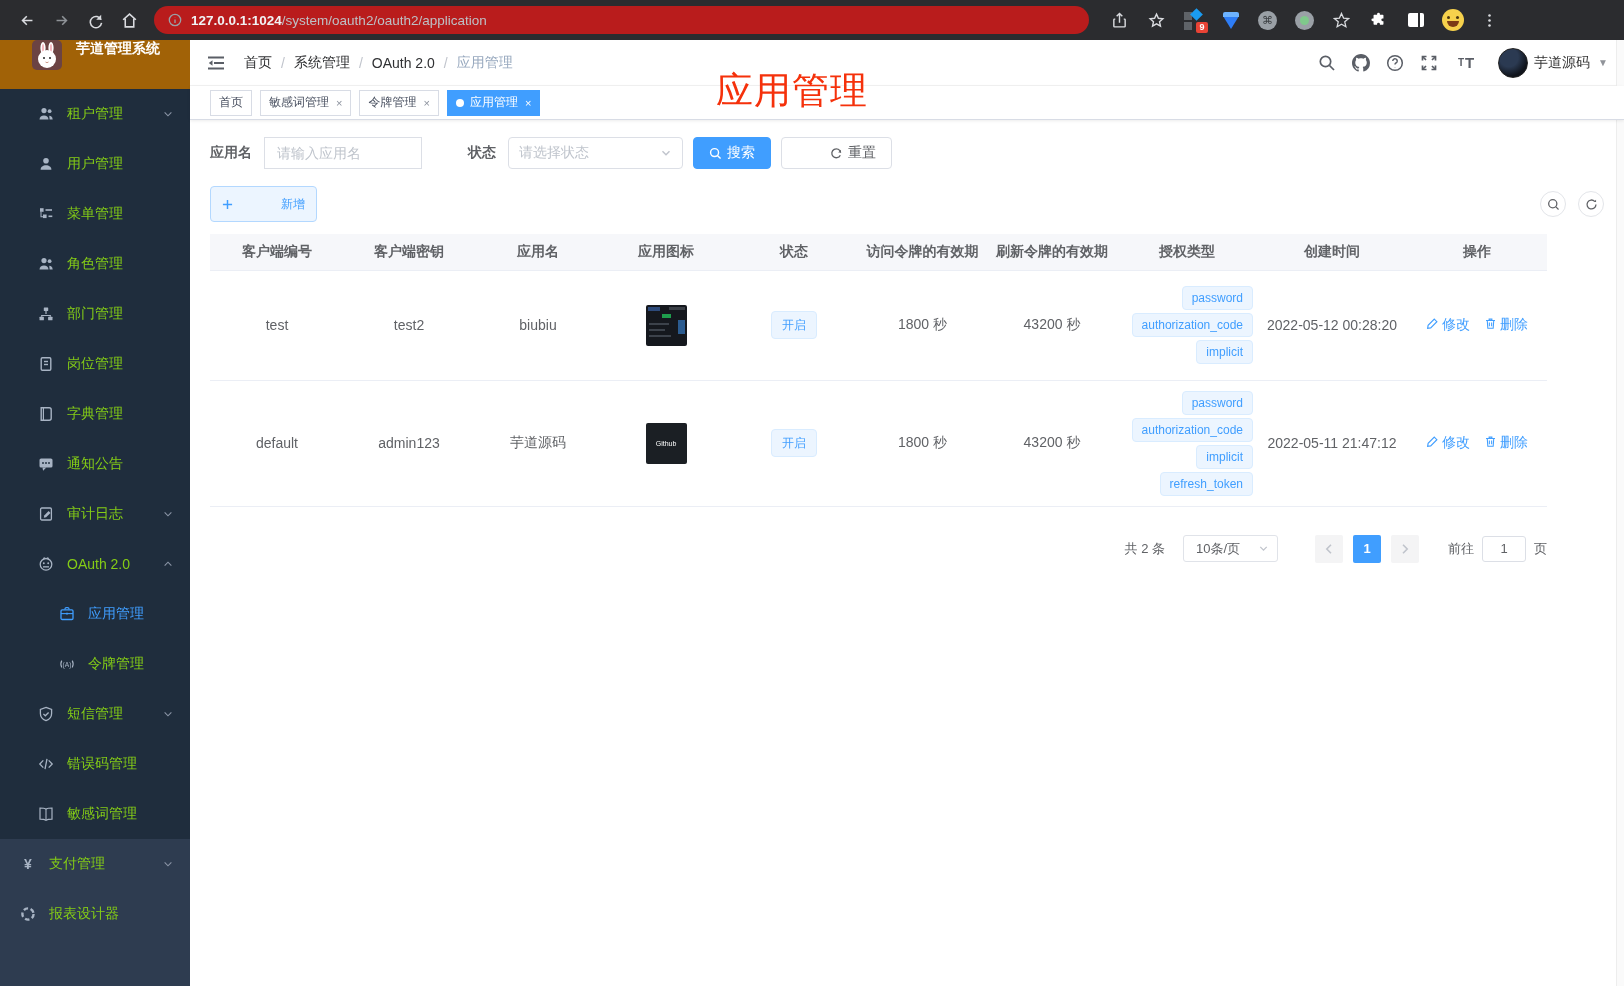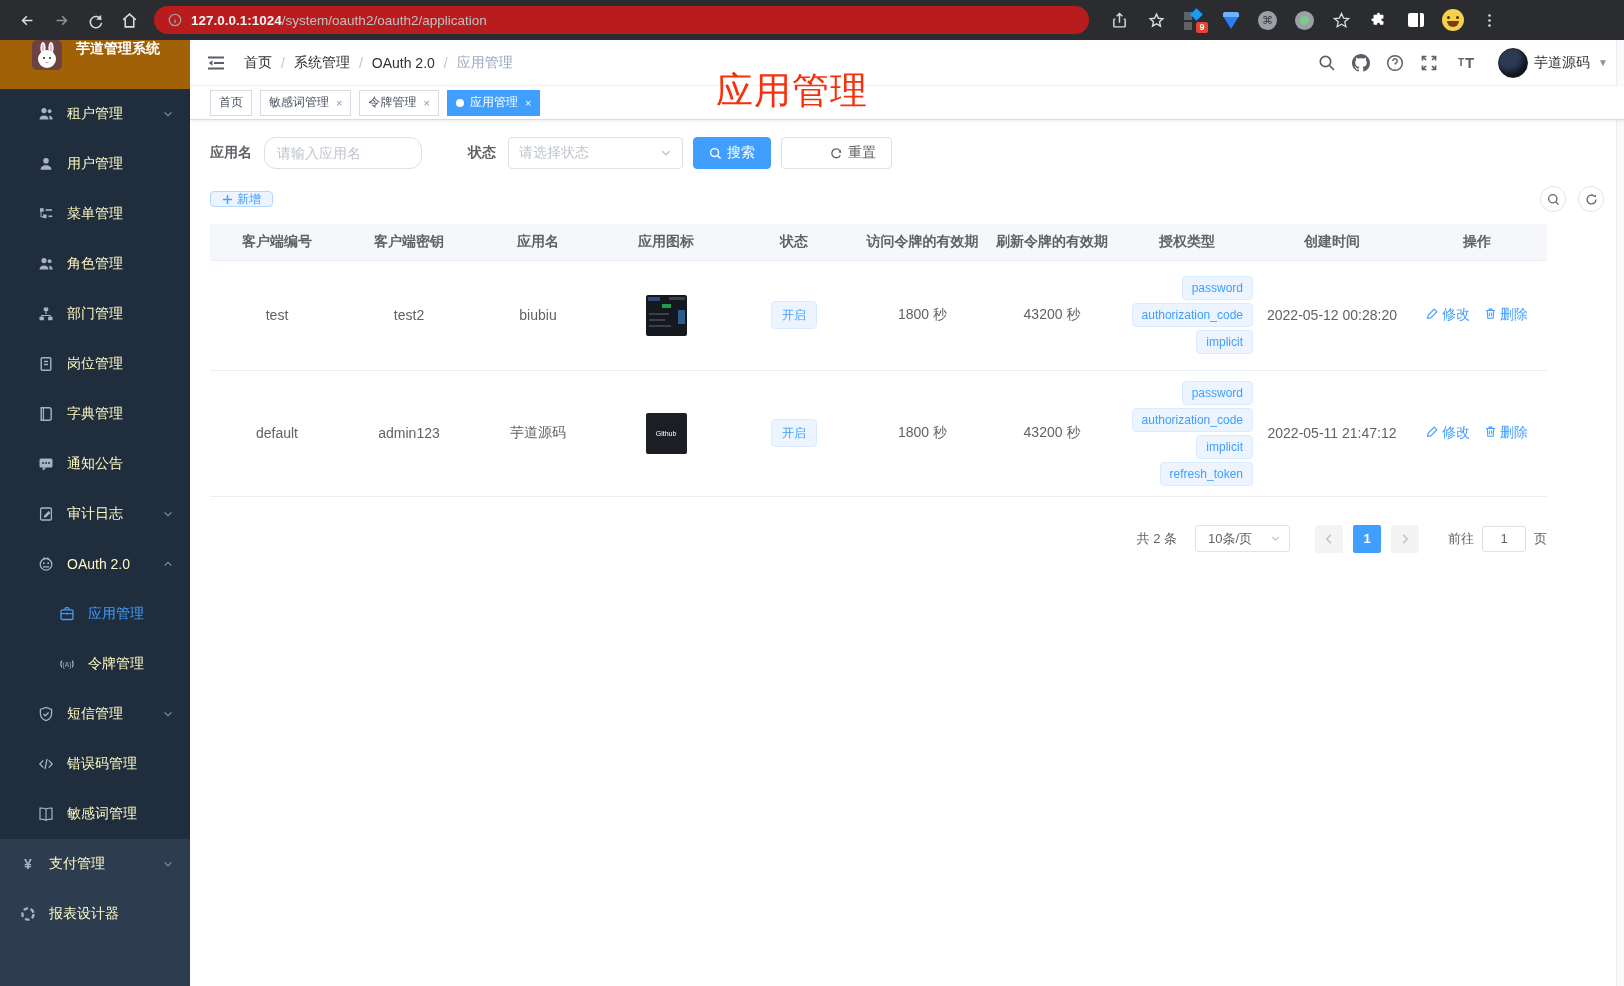--- a/index.html
+++ b/index.html
@@ -41,21 +41,21 @@
   .logo { height:49px; display:flex; align-items:flex-start; padding-left:32px; background:#a16207; }
   .logo-img { width:30px; height:30px; border-radius:5px; overflow:hidden; flex-shrink:0; }
   .logo-title { margin-left:14px; color:#fff; font-size:14px; font-weight:700; }
   .menu { display:flex; flex-direction:column; }
   .mi { height:50px; display:flex; align-items:center; font-size:14px; cursor:pointer; position:relative; }
   .mi-sub { background:#1f2d3d; padding-left:38px; }
   .mi-nested { background:#1f2d3d; padding-left:59px; }
   .mi-top { background:#2e3c50; padding-left:20px; }
   .mi-icon { width:16px; height:16px; color:#a8b4c4; display:flex; align-items:center; justify-content:center; flex-shrink:0; }
   .mi-icon svg { width:16px; height:16px; }
-  .mi-label { margin-left:13px; color:#fef9c3; }
+  .mi-label { margin-left:13px; color:#84cc16; }
   .mi-chev { position:absolute; right:16px; color:#8a94a6; display:flex; }
   .mi-chev svg { width:12px; height:12px; }
   .mi.active .mi-label, .mi.active .mi-icon { color:#409eff; }
 
   .content { flex:1; position:relative; background:#fff; }
   
   .navbar { height:46px; display:flex; align-items:center; padding:0 16px; background:#fff; border-bottom:1px solid #f2f2f2; }
   .hamburger { width:20px; height:20px; color:#5a5e66; display:flex; margin-right:18px; }
   .hamburger svg { width:20px; height:20px; }
   .crumbs { display:flex; align-items:center; font-size:14px; }
@@ -80,32 +80,32 @@
   .tab.active .dot { display:inline-block; }
   .tab.active .x { color:#fff; }
 
   
   .annotation { position:absolute; left:526px; top:26px; font-size:37px; color:#f5310b; font-weight:500; letter-spacing:1px; z-index:9; pointer-events:none; }
 
   
   .page { padding:17px 20px 0 20px; }
   .filters { display:flex; align-items:center; height:32px; margin-bottom:17px; }
   .flabel { font-size:14px; font-weight:700; color:#606266; margin-right:12px; }
-  .finput { width:158px; height:32px; border:1px solid #dcdfe6; border-radius:12px; padding:0 12px; font-size:14px; color:#606266; background:#fff; outline:none; font-family:inherit; }
+  .finput { width:158px; height:32px; border:1px solid #dcdfe6; border-radius:0; padding:0 12px; font-size:14px; color:#606266; background:#fff; outline:none; font-family:inherit; }
   .finput::placeholder { color:#bfc4cc; }
   .fsel { width:175px; height:32px; border:1px solid #dcdfe6; border-radius:4px; padding:0 10px; display:flex; align-items:center; margin-right:10px; cursor:pointer; }
   .fsel .ph { font-size:14px; color:#bfc4cc; flex:1; }
   .fsel .sv { color:#c0c4cc; display:flex; } .fsel .sv svg { width:12px; height:12px; }
   .gap28 { width:46px; }
   .btn { height:32px; border-radius:4px; font-size:14px; display:inline-flex; align-items:center; padding:0 15px; cursor:pointer; border:1px solid transparent; font-family:inherit; }
   .btn svg { width:13px; height:13px; margin-right:5px; }
   .btn-primary { background:#409eff; border-color:#409eff; color:#fff; }
   .btn-plain { background:#fff; border-color:#dcdfe6; color:#606266; margin-left:10px;padding-left:48px; }
   .toolbar { display:flex; align-items:center; margin-bottom:12px; }
-  .btn-add { height:16px; font-size:12px; padding:4px 11px; background:#ecf5ff; border:1px solid #b3d8ff; color:#409eff; border-radius:4px; display:inline-flex; align-items:center; cursor:pointer; }
+  .btn-add { height:36px; font-size:12px; padding:4px 11px; background:#ecf5ff; border:1px solid #b3d8ff; color:#409eff; border-radius:4px; display:inline-flex; align-items:center; cursor:pointer;gap:44px; }
   .btn-add svg { width:11px; height:11px; margin-right:4px; }
   .toolbar-right { margin-left:auto; display:flex; gap:12px; }
   .cbtn { width:26px; height:26px; border-radius:50%; border:1px solid #e3e5e9; background:#fff; color:#606266; display:flex; align-items:center; justify-content:center; cursor:pointer; }
   .cbtn svg { width:13px; height:13px; }
 
   
   table { border-collapse:collapse; table-layout:fixed; width:1337px; }
   thead th { background:#f6f7fa; height:36px; font-size:14px; font-weight:700; color:#606266; text-align:center; border-bottom:1px solid #ebeef5; }
   tbody td { text-align:center; font-size:14px; color:#606266; border-bottom:1px solid #ebeef5; vertical-align:middle; padding:10px 4px; }
   tr.r1 td { height:110px; } tr.r2 td { height:120px; }
@@ -122,21 +122,21 @@
   .thumb-dash .t-l1 { top:18px; width:20px; } .thumb-dash .t-l2 { top:24px; width:16px; } .thumb-dash .t-l3 { top:30px; width:22px; }
   .thumb-git { background:#1b1f24; display:flex; align-items:center; justify-content:center; }
   .thumb-git span { color:#fff; font-size:7px; }
   .ops { display:flex; align-items:center; justify-content:center; gap:14px; }
   .oplink { color:#409eff; font-size:14px; display:inline-flex; align-items:center; cursor:pointer; white-space:nowrap; }
   .oplink svg { width:13px; height:13px; margin-right:3px; }
 
   
   .pager { width:1337px; display:flex; align-items:center; justify-content:flex-end; margin-top:28px; font-size:13px; color:#606266; }
   .ptotal { margin-right:18px; }
-  .psel { width:95px; height:27px; border:1px solid #e0e3e9; border-radius:3px; display:flex; align-items:center; padding:0 8px 0 12px; margin-right:20px; cursor:pointer; }
+  .psel { width:95px; height:27px; border:1px solid #e0e3e9; border-radius:3px; display:flex; align-items:center; padding:0 8px 0 12px; margin-right:32px; cursor:pointer; }
   .psel span { flex:1; } .psel svg { width:11px; height:11px; color:#c0c4cc; }
   .pbtn { width:28px; height:28px; border-radius:2px; background:#f4f4f5; color:#c0c4cc; display:flex; align-items:center; justify-content:center; margin:0 5px; cursor:pointer; font-size:14px; }
   .pbtn svg { width:12px; height:12px; }
   .pnum { background:#409eff; color:#fff; font-weight:700; font-size:13px; }
   .goto { margin-left:24px; display:flex; align-items:center; gap:8px; }
   .goto input { width:44px; height:26px; border:1px solid #dcdfe6; border-radius:3px; text-align:center; font-size:13px; color:#606266; outline:none; font-family:inherit; }
 
   .vscroll { position:absolute; right:0; top:40px; width:8px; height:946px; background:#fafafa; border-left:1px solid #ededed; }
 </style>
 </head>

